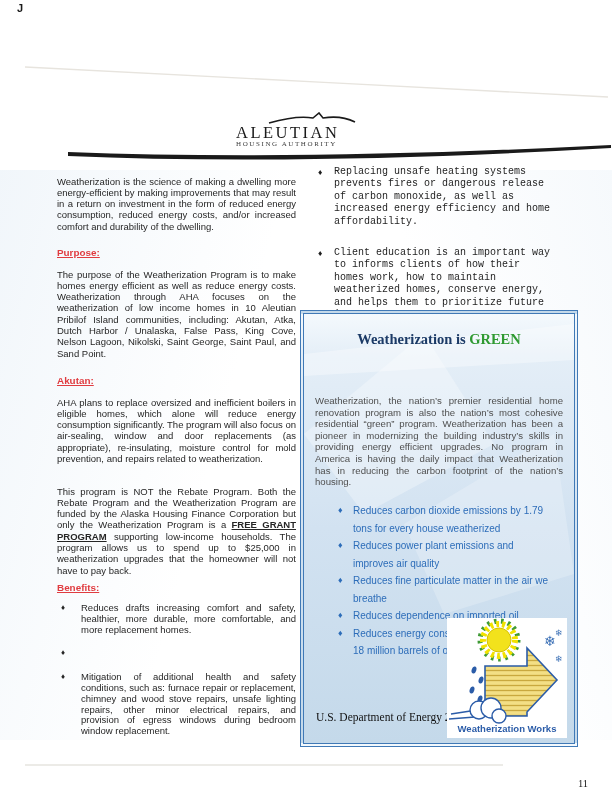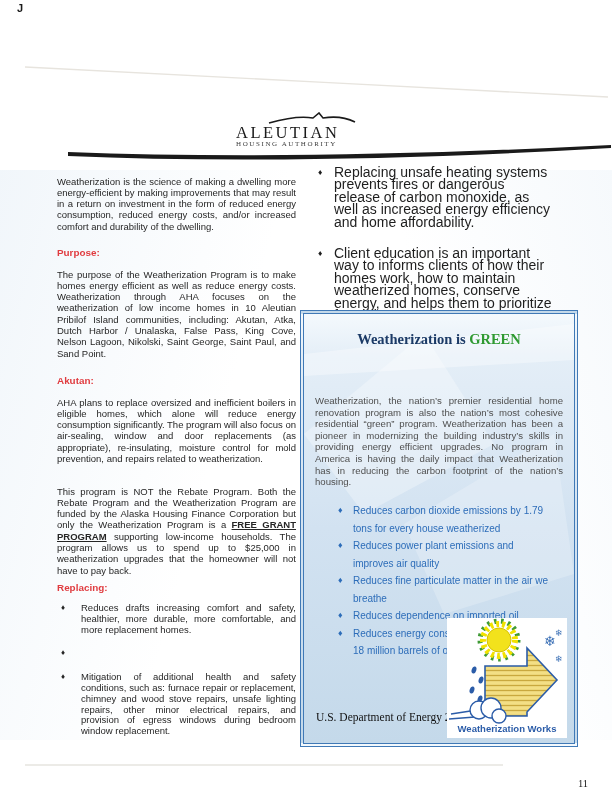--- a/index.html
+++ b/index.html
@@ -30,32 +30,32 @@
   }
   .org-sub {
     font-family:"Liberation Serif", serif; font-size:7px; letter-spacing:1.6px;
     color:#3c3c3c; line-height:8px; white-space:nowrap;
   }
 
   
   .left-col { position:absolute; left:57px; top:166px; width:239px; }
   .abs { position:absolute; left:0; width:239px; }
   .para { font-size:9.5px; line-height:11.3px; text-align:justify; color:#262626; }
-  .red-h { color:#e03c40; font-weight:bold; font-size:9.9px; line-height:11px; }
+  .red-h { color:#e03c40; font-weight:bold; font-size:9.9px; line-height:11px;text-decoration:underline; }
   .fgp { font-weight:bold; text-decoration:underline; }
 
   .lb { display:flex; margin-bottom:13px; }
   .lb .mk { width:24px; padding-left:4px; box-sizing:border-box; font-size:8px; line-height:10.8px; color:#262626; }
   .lb .tx { flex:1; font-size:9.5px; line-height:10.8px; text-align:justify; color:#262626; }
 
   
   .right-col { position:absolute; left:318px; top:166px; width:240px; }
   .rb { display:flex; margin-bottom:19px; }
   .rb .mk { width:16px; font-size:8.5px; line-height:12.4px; color:#1e1e1e; }
-  .rb .tx { width:218px; font-size:14px; line-height:12.4px; color:#1e1e1e; }
+  .rb .tx { width:218px; font-size:10px; line-height:12.4px; color:#1e1e1e;font-family:Liberation Mono, monospace; }
 
   
   .gbox {
     position:absolute; left:300px; top:310px; width:278px; height:437px;
     box-sizing:border-box; border:4px double #4079b6;
     background:linear-gradient(180deg,#f4f9fd 0%, #e4eef7 10%, #d2e2f1 50%, #c4d9ea 100%);
   }
   .gbox-deco { position:absolute; left:0; top:0; pointer-events:none; }
   .gb-title {
     position:absolute; top:17px; left:0; width:100%; text-align:center;
@@ -102,21 +102,21 @@
     <p class="para abs" style="top:0;">Weatherization is the science of making a dwelling more energy-efficient by making improvements that may result in a return on investment in the form of reduced energy consumption, reduced energy costs, and/or increased comfort and durability of the dwelling.</p>
 
     <div class="red-h abs" style="top:81px;">Purpose:</div>
     <p class="para abs" style="top:93px;">The purpose of the Weatherization Program is to make homes energy efficient as well as reduce energy costs. Weatherization through AHA focuses on the weatherization of low income homes in 10 Aleutian Pribilof Island communities, including: Akutan, Atka, Dutch Harbor / Unalaska, False Pass, King Cove, Nelson Lagoon, Nikolski, Saint George, Saint Paul, and Sand Point.</p>
 
     <div class="red-h abs" style="top:209px;">Akutan:</div>
     <p class="para abs" style="top:221px;">AHA plans to replace oversized and inefficient boilers in eligible homes, which alone will reduce energy consumption significantly. The program will also focus on air-sealing, window and door replacements (as appropriate), re-insulating, moisture control for mold prevention, and repairs related to weatherization.</p>
 
     <p class="para abs" style="top:310px;"><span>This program is NOT the Rebate Program. Both the Rebate Program and the Weatherization Program are funded by the Alaska Housing Finance Corporation but only the Weatherization Program is a </span><span class="fgp">FREE GRANT PROGRAM</span><span> supporting low-income households. The program allows us to spend up to $25,000 in weatherization upgrades that the homeowner will not have to pay back.</span></p>
 
-    <div class="red-h abs" style="top:416px;">Replacing:</div>
+    <div class="red-h abs" style="top:416px;">Benefits:</div>
 
     <div class="abs" style="top:437px;">
       <div class="lb">
         <span class="mk">♦</span>
         <span class="tx">Reduces drafts increasing comfort and safety, healthier, more durable, more comfortable, and more replacement homes.</span>
       </div>
       <div class="lb">
         <span class="mk">♦</span>
       </div>
       <div class="lb">

